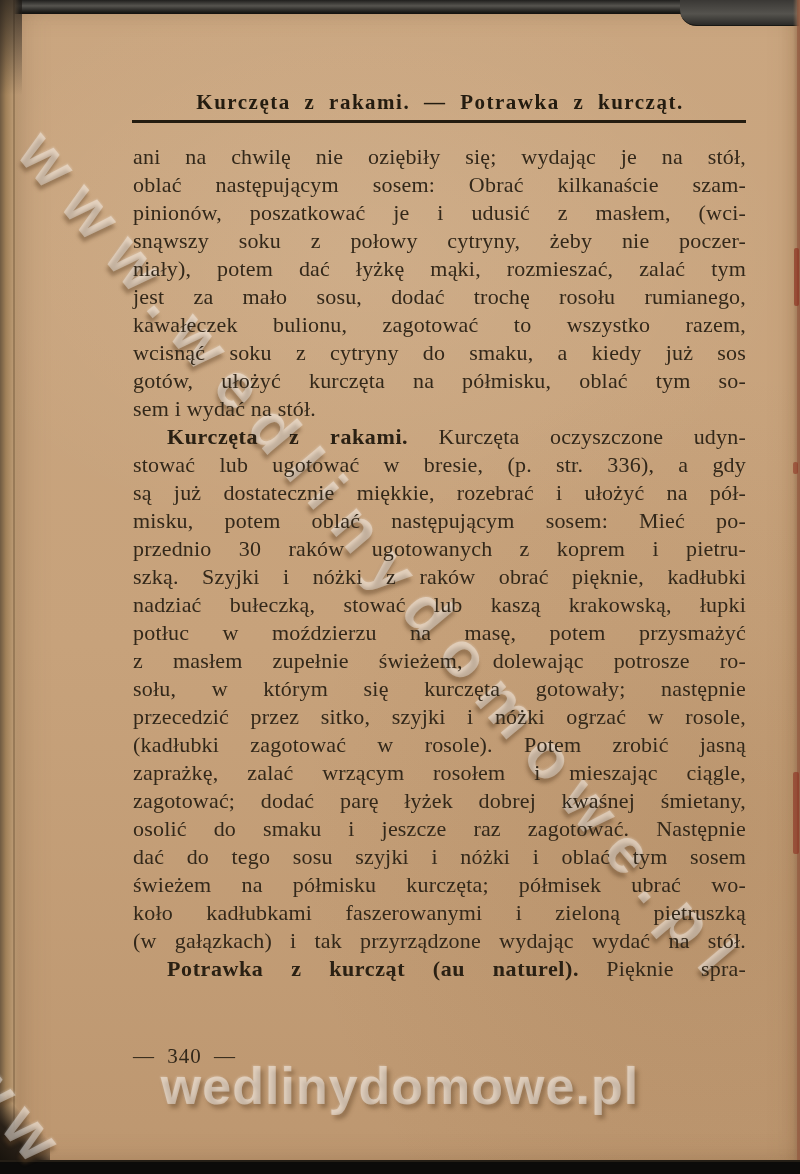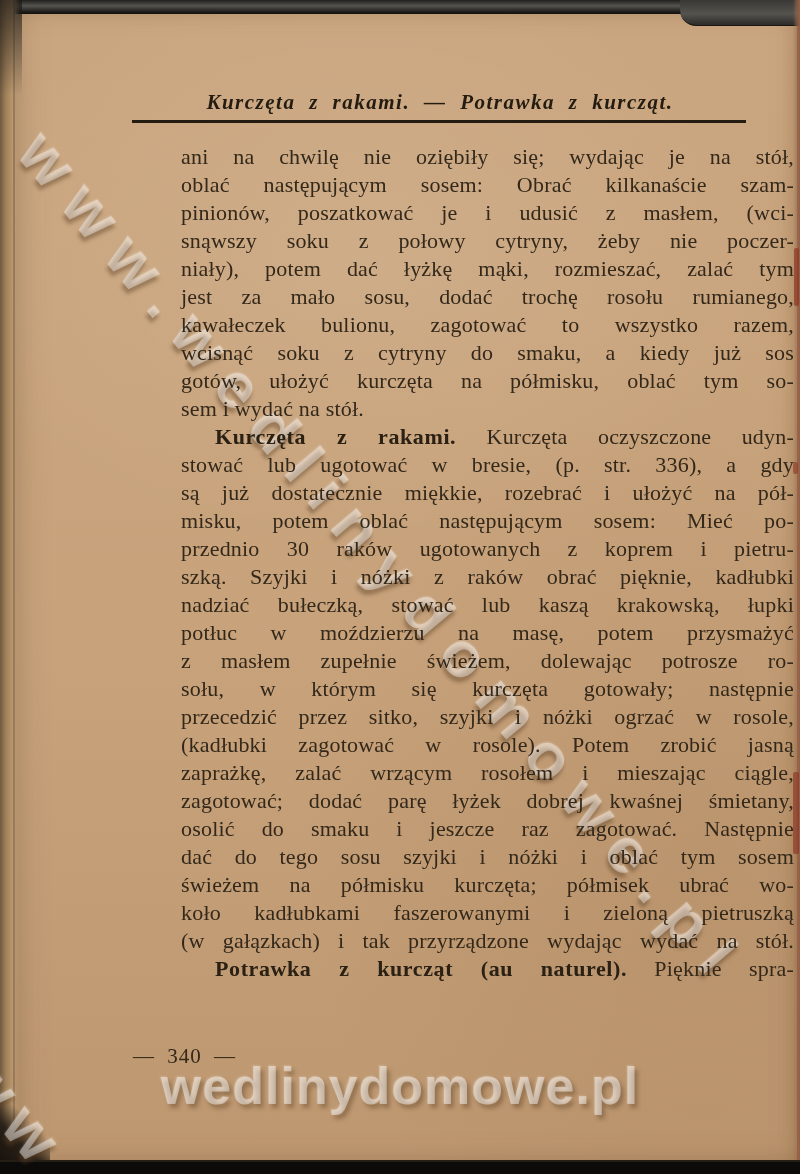--- a/index.html
+++ b/index.html
@@ -45,24 +45,24 @@
     text-shadow:3px 4px 4px rgba(96,66,38,0.45), -1px -1px 2px rgba(255,255,255,0.18);
     white-space:nowrap;pointer-events:none;}
   .wm-diagonal{left:60px;top:116px;font-size:64px;letter-spacing:18px;
     transform:rotate(50deg);transform-origin:0 0;color:rgba(255,255,255,0.38);}
   .wm-corner{left:-38px;top:992px;font-size:64px;letter-spacing:14px;
     transform:rotate(50deg);transform-origin:0 0;color:rgba(255,255,255,0.40);}
   .wm-bottom{left:52px;top:1056px;width:696px;text-align:center;font-size:52px;
     letter-spacing:1px;color:rgba(255,255,255,0.45);}
   
   .header-title{position:absolute;top:90px;left:134px;width:612px;text-align:center;
-    font-weight:bold;font-size:21px;letter-spacing:1.5px;word-spacing:7px;color:#241c10;font-style:italic;}
+    font-weight:bold;font-size:21px;letter-spacing:1.5px;word-spacing:7px;color:#241c10;}
   .header-rule{position:absolute;top:120px;left:132px;width:614px;height:3px;background:#241c10;}
   .body-text{position:absolute;top:143px;left:133px;width:613px;
-    font-size:22px;line-height:28px;color:#33281a;margin-left:48px;}
+    font-size:22px;line-height:28px;color:#33281a;}
   .line{text-align:justify;text-align-last:justify;letter-spacing:0.2px;}
   .line.indent{text-indent:34px;}
   .line.short-last{text-align-last:left;}
   .line b{color:#2a2013;letter-spacing:0.6px;}
   .page-number{position:absolute;top:1044px;left:133px;width:613px;text-align:left;
     font-size:21px;color:#33281a;letter-spacing:1px;word-spacing:6px;}
 </style>
 </head>
 <body>
 

